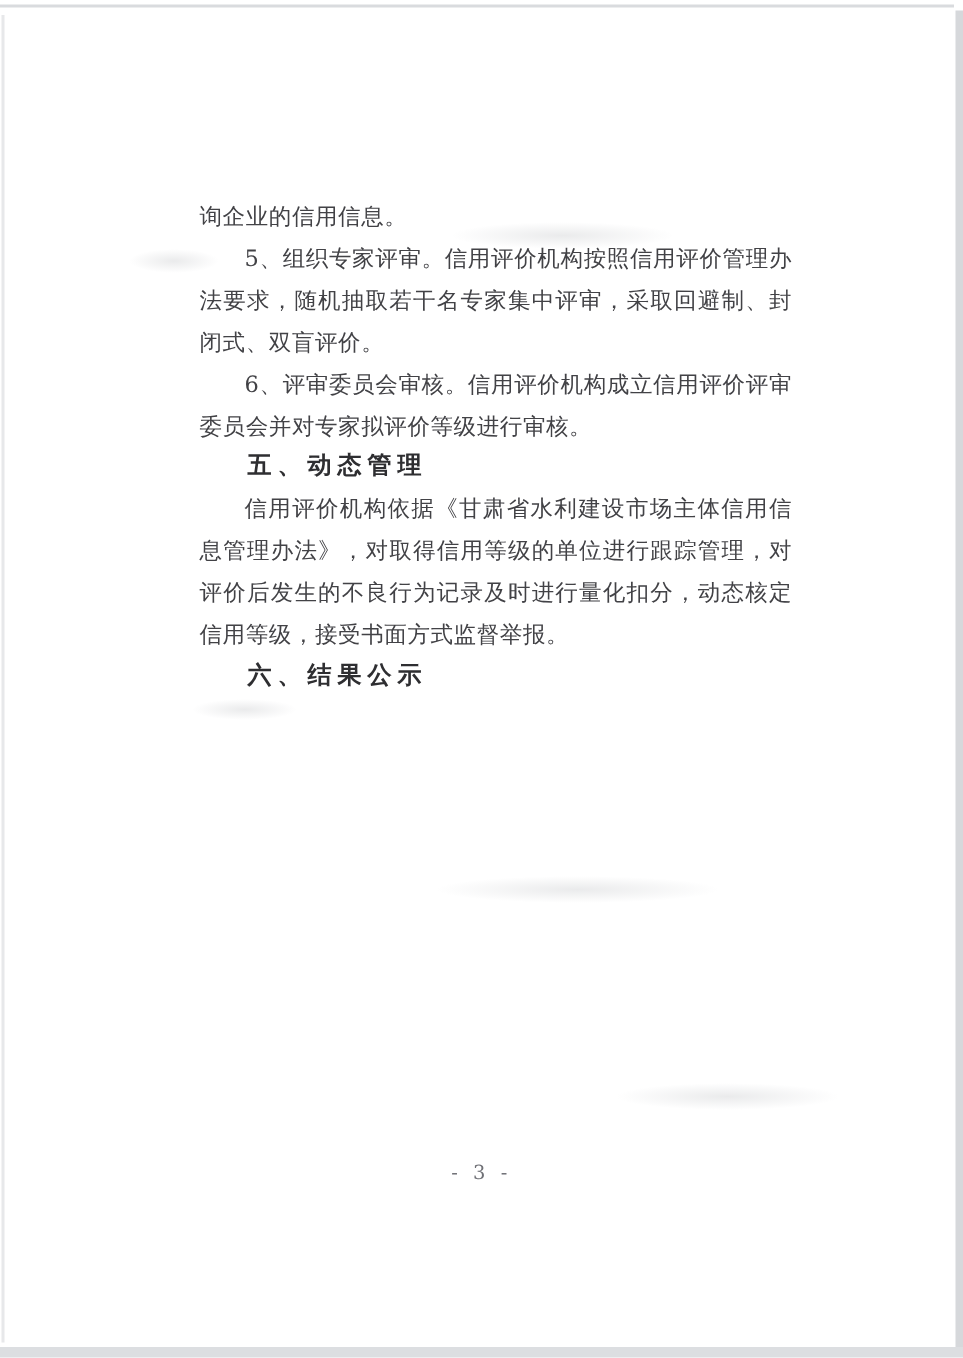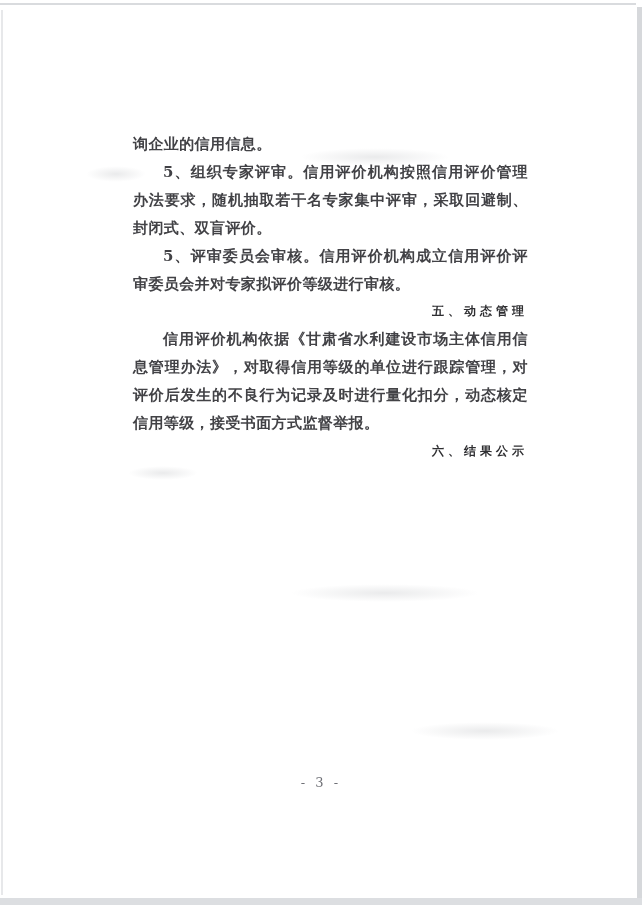--- a/index.html
+++ b/index.html
@@ -51,35 +51,35 @@
     width: 395px;
     color: #424246;
     font-size: 15px;
     line-height: 27.9px;
     letter-spacing: 0.4px;
     text-align: justify;
   }
   .para {
     margin: 0;
     text-indent: 2em;
-    font-weight: bold;
+    font-weight: normal;
   }
   .para.no-indent {
     text-indent: 0;
   }
   .heading {
     margin: 0;
     text-indent: 2em;
-    font-family: Liberation Serif, serif;
-    font-size: 12px;
+    font-family: Liberation Mono, monospace;
+    font-size: 16px;
     font-weight: bold;
     color: #2e2e31;
     letter-spacing: 4px;
     line-height: 27.9px;
-    text-align: right;
+    text-align: left;
   }
   .page-number {
     position: absolute;
     left: 0;
     top: 773px;
     width: 642px;
     text-align: center;
     color: #6f7076;
     font-size: 13px;
     letter-spacing: 3px;
@@ -99,21 +99,21 @@
 
   <div class="smudge s1"></div>
   <div class="smudge s2"></div>
   <div class="smudge s3"></div>
   <div class="smudge s4"></div>
   <div class="smudge s5"></div>
 
   <main class="text-block">
     <p class="para no-indent">询企业的信用信息。</p>
     <p class="para">5、组织专家评审。信用评价机构按照信用评价管理办法要求，随机抽取若干名专家集中评审，采取回避制、封闭式、双盲评价。</p>
-    <p class="para">5、评审委员会审核。信用评价机构成立信用评价评审委员会并对专家拟评价等级进行审核。</p>
+    <p class="para">6、评审委员会审核。信用评价机构成立信用评价评审委员会并对专家拟评价等级进行审核。</p>
     <h2 class="heading">五、动态管理</h2>
     <p class="para">信用评价机构依据《甘肃省水利建设市场主体信用信息管理办法》，对取得信用等级的单位进行跟踪管理，对评价后发生的不良行为记录及时进行量化扣分，动态核定信用等级，接受书面方式监督举报。</p>
     <h2 class="heading">六、结果公示</h2>
   </main>
 
   <footer class="page-number">- 3 -</footer>
 
 </div>
 
 </body></html>

